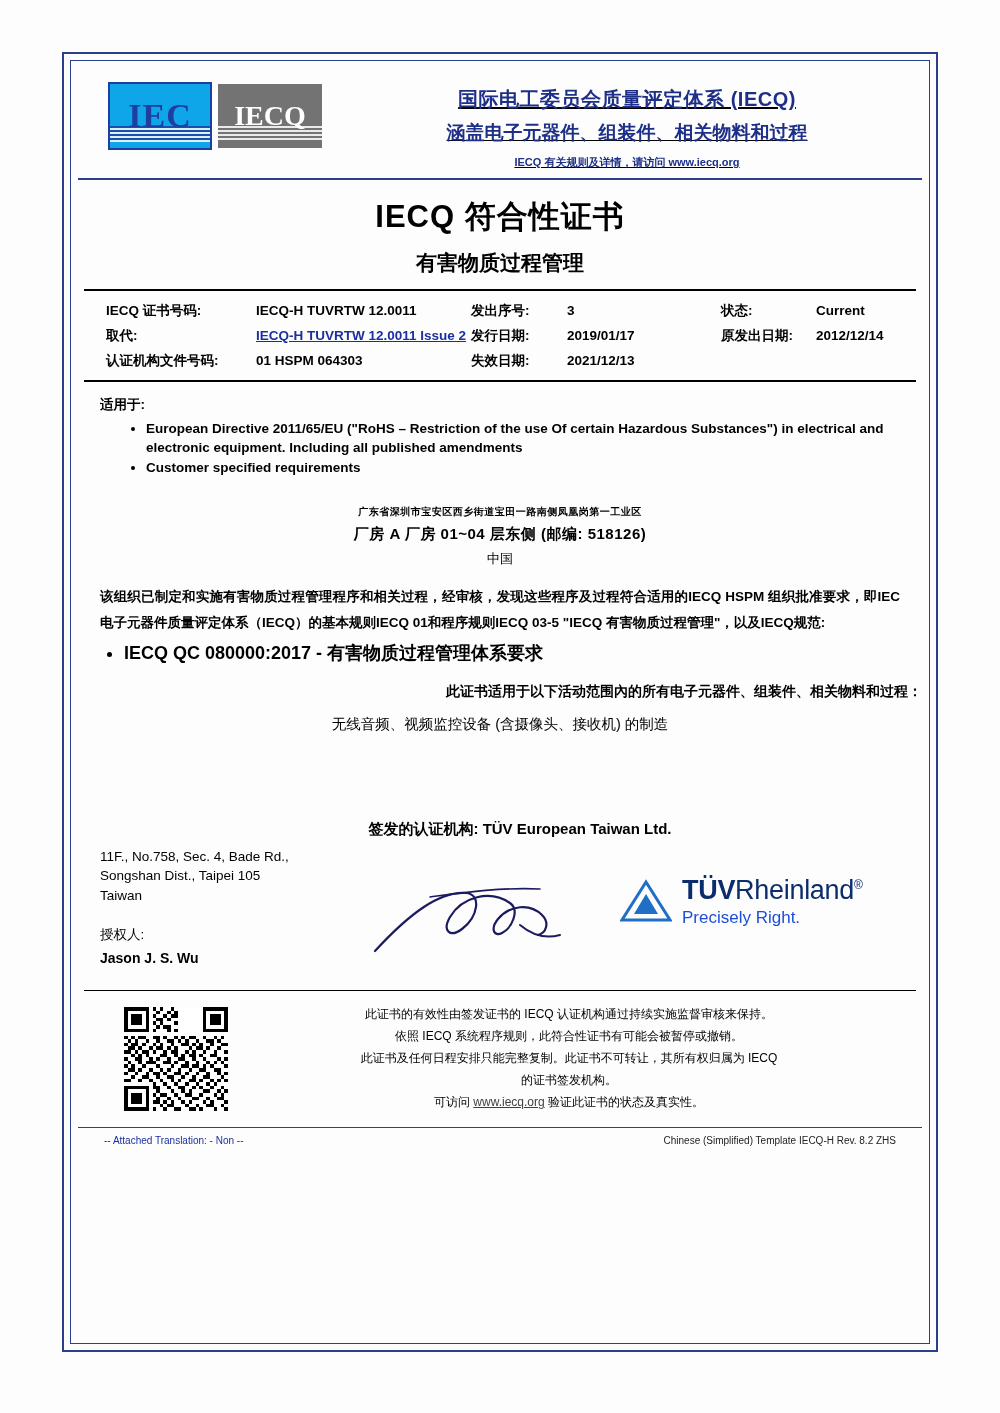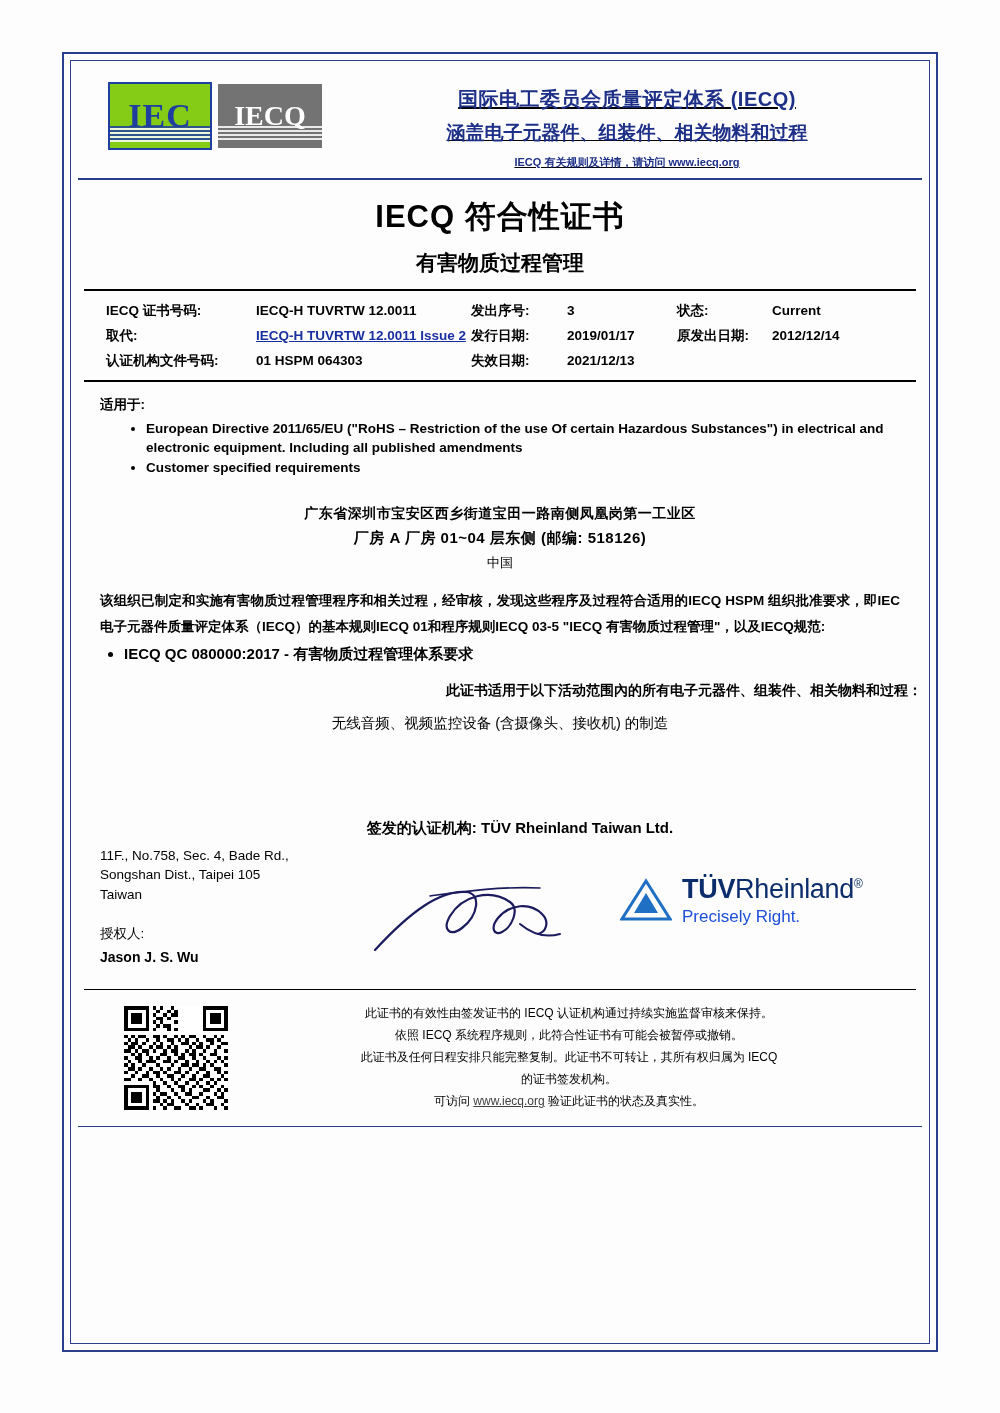--- a/index.html
+++ b/index.html
@@ -57,21 +57,21 @@
     display: flex;
     align-items: center;
     padding-left: 30px;
     gap: 6px;
   }
   .iec-logo {
     width: 100px;
     height: 64px;
     border: 2px solid #1f3fa0;
     position: relative;
-    background: #84cc16;
+    background: #0ea5e9;
     display: flex;
     align-items: center;
     justify-content: center;
   }
   .iec-logo .txt {
     font-family: "Liberation Serif", serif;
     font-weight: bold;
     font-size: 34px;
     color: #1f3fa0;
     letter-spacing: 1px;
@@ -167,21 +167,21 @@
     display: flex;
     align-items: baseline;
     font-size: 13.5px;
     font-weight: bold;
     padding: 3.5px 0;
   }
   .c-lbl1 { width: 150px; padding-left: 22px; }
   .c-val1 { width: 215px; }
   .c-lbl2 { width: 96px; }
   .c-val2 { width: 110px; }
-  .c-lbl3 { width: 95px; }
+  .c-lbl3 { width: 95px; margin-left: 44px; }
   .c-val3 { flex: 1; }
   .link {
     color: #1a2fa0;
     text-decoration: underline;
   }
 
   
   .applies {
     padding: 14px 0 0 22px;
   }
@@ -205,21 +205,21 @@
   .company {
     text-align: center;
     margin-top: 24px;
   }
   .company .name {
     font-size: 24px;
     font-weight: bold;
     letter-spacing: 1px;
   }
   .company .addr1 {
-    font-size: 14px;
+    font-size: 10px;
     font-weight: bold;
     margin-top: 27px;
     letter-spacing: .5px;
   }
   .company .addr2 {
     font-size: 15px;
     font-weight: bold;
     margin-top: 6px;
     letter-spacing: .5px;
   }
@@ -234,21 +234,21 @@
     font-size: 13.5px;
     font-weight: bold;
     line-height: 1.95;
     text-align: justify;
   }
   .scheme-list {
     margin: 4px 0 0 0;
     padding-left: 46px;
   }
   .scheme-list li {
-    font-size: 15px;
+    font-size: 18px;
     font-weight: bold;
   }
   .scope-line {
     text-align: right;
     font-size: 14px;
     font-weight: bold;
     margin-top: 18px;
   }
   .scope-line2 {
     text-align: center;
@@ -452,21 +452,21 @@
     <div class="body-par">该组织已制定和实施有害物质过程管理程序和相关过程，经审核，发现这些程序及过程符合适用的IECQ HSPM 组织批准要求，即IEC电子元器件质量评定体系（IECQ）的基本规则IECQ 01和程序规则IECQ 03-5 "IECQ 有害物质过程管理"，以及IECQ规范:</div>
     <ul class="scheme-list">
       <li>IECQ QC 080000:2017 - 有害物质过程管理体系要求</li>
     </ul>
     <div class="scope-line">此证书适用于以下活动范围內的所有电子元器件、组装件、相关物料和过程：</div>
     <div class="scope-line2">无线音频、视频监控设备 (含摄像头、接收机) 的制造</div>
 
     <div class="sig-block">
       <div class="issued-by">
         <span>签发的认证机构:</span>
-        <span>TÜV Rheinland Taiwan Ltd.</span>
+        <span>TÜV European Taiwan Ltd.</span>
       </div>
       <div class="sig-cols">
         <div class="sig-left">
           <div>11F., No.758, Sec. 4, Bade Rd.,</div>
           <div>Songshan Dist., Taipei 105</div>
           <div>Taiwan</div>
           <div class="auth">授权人:</div>
           <div class="auth-name">Jason J. S. Wu</div>
         </div>
         <div class="sig-mid">
@@ -726,15 +726,19 @@
         <div>的证书签发机构。</div>
         <div>
           <span>可访问</span>
           <a href="#">www.iecq.org</a>
           <span>验证此证书的状态及真实性。</span>
         </div>
       </div>
     </div>
 
     <div class="bottom-sep"></div>
+    <div class="bottom-line">
+      <div class="bottom-left">-- Attached Translation: - Non --</div>
+      <div class="bottom-right">Chinese (Simplified) Template IECQ-H Rev. 8.2 ZHS</div>
+    </div>
 
   </div>
 </div>
 
 </body></html>

